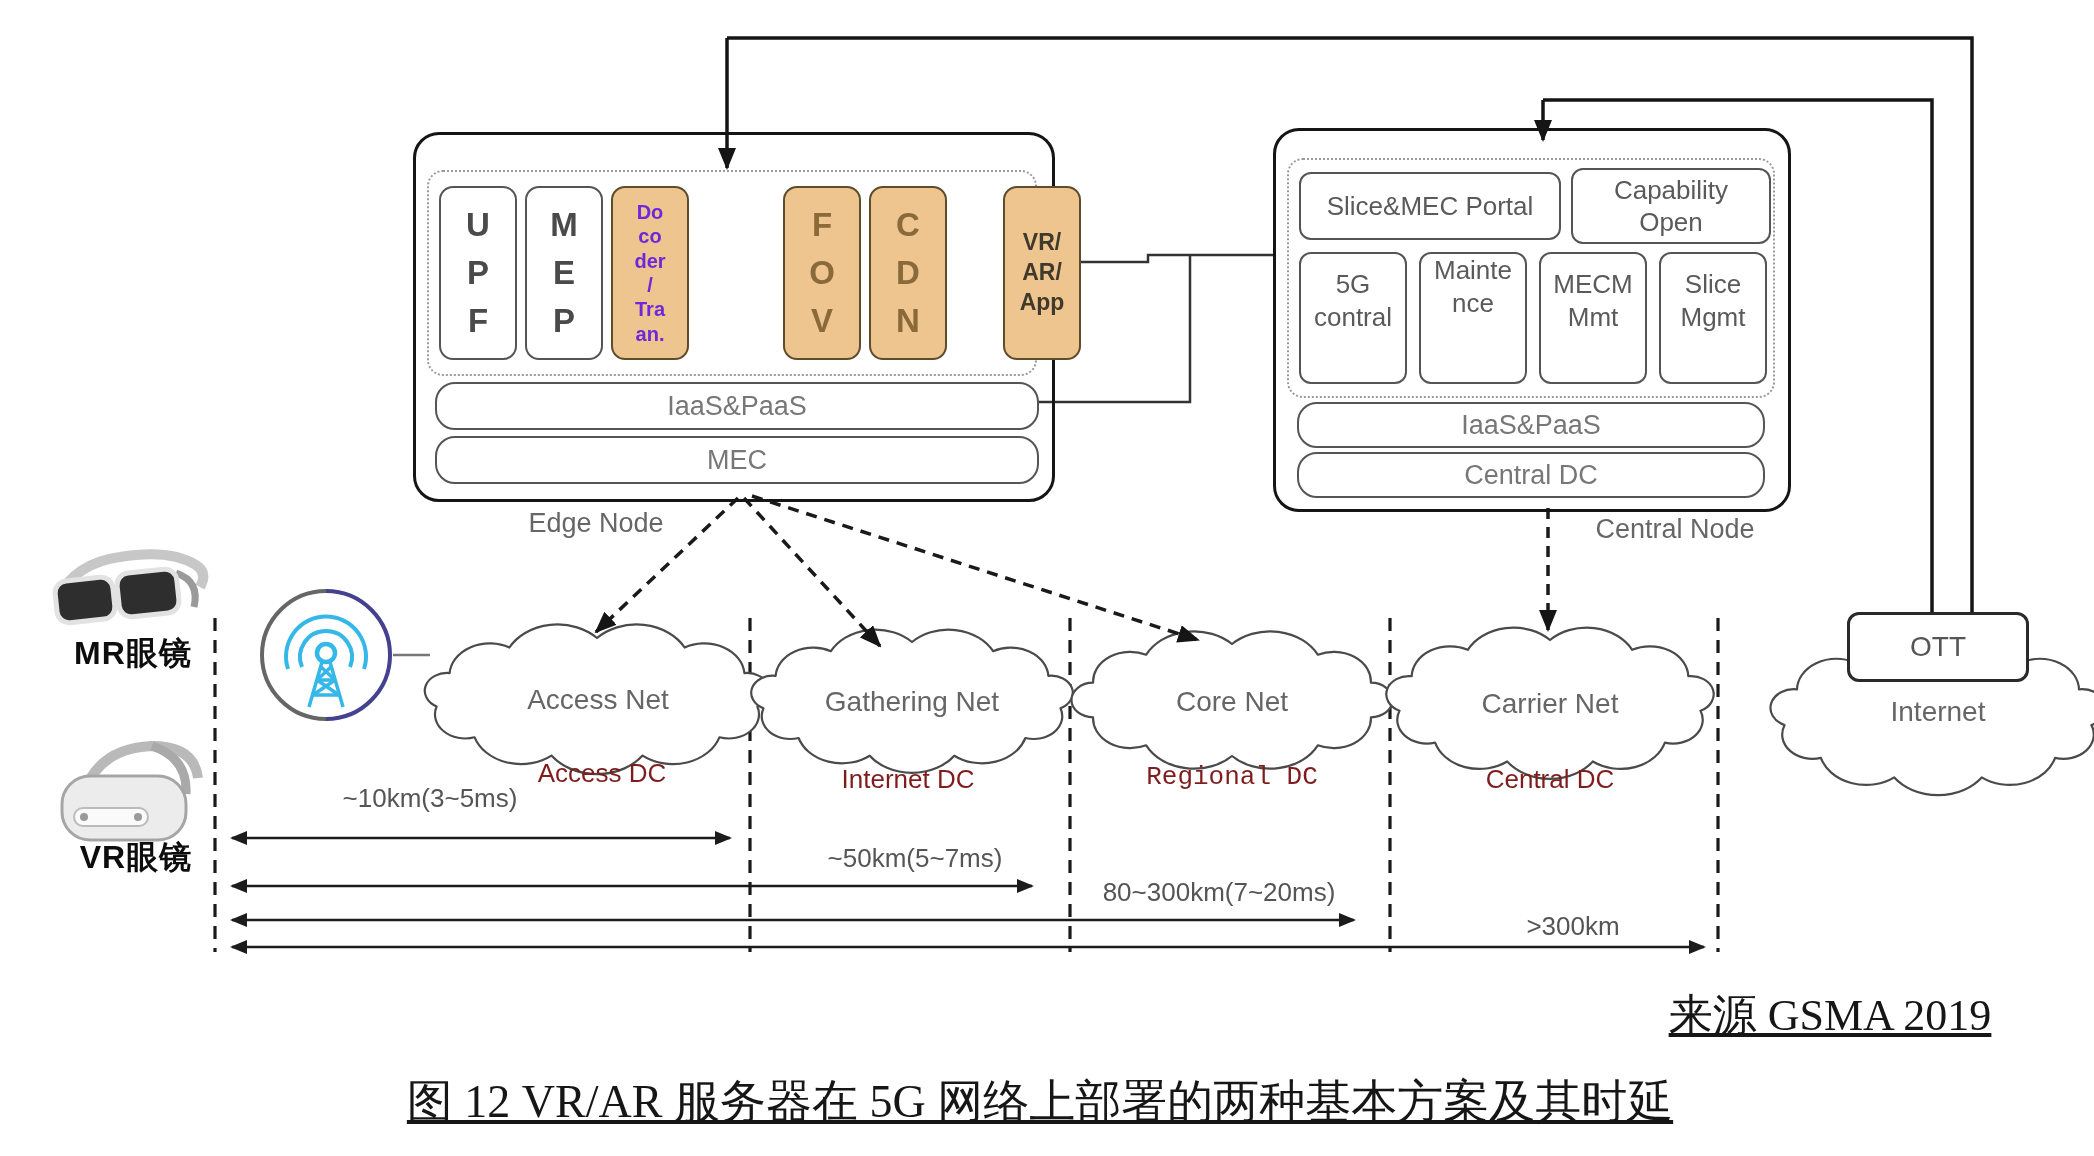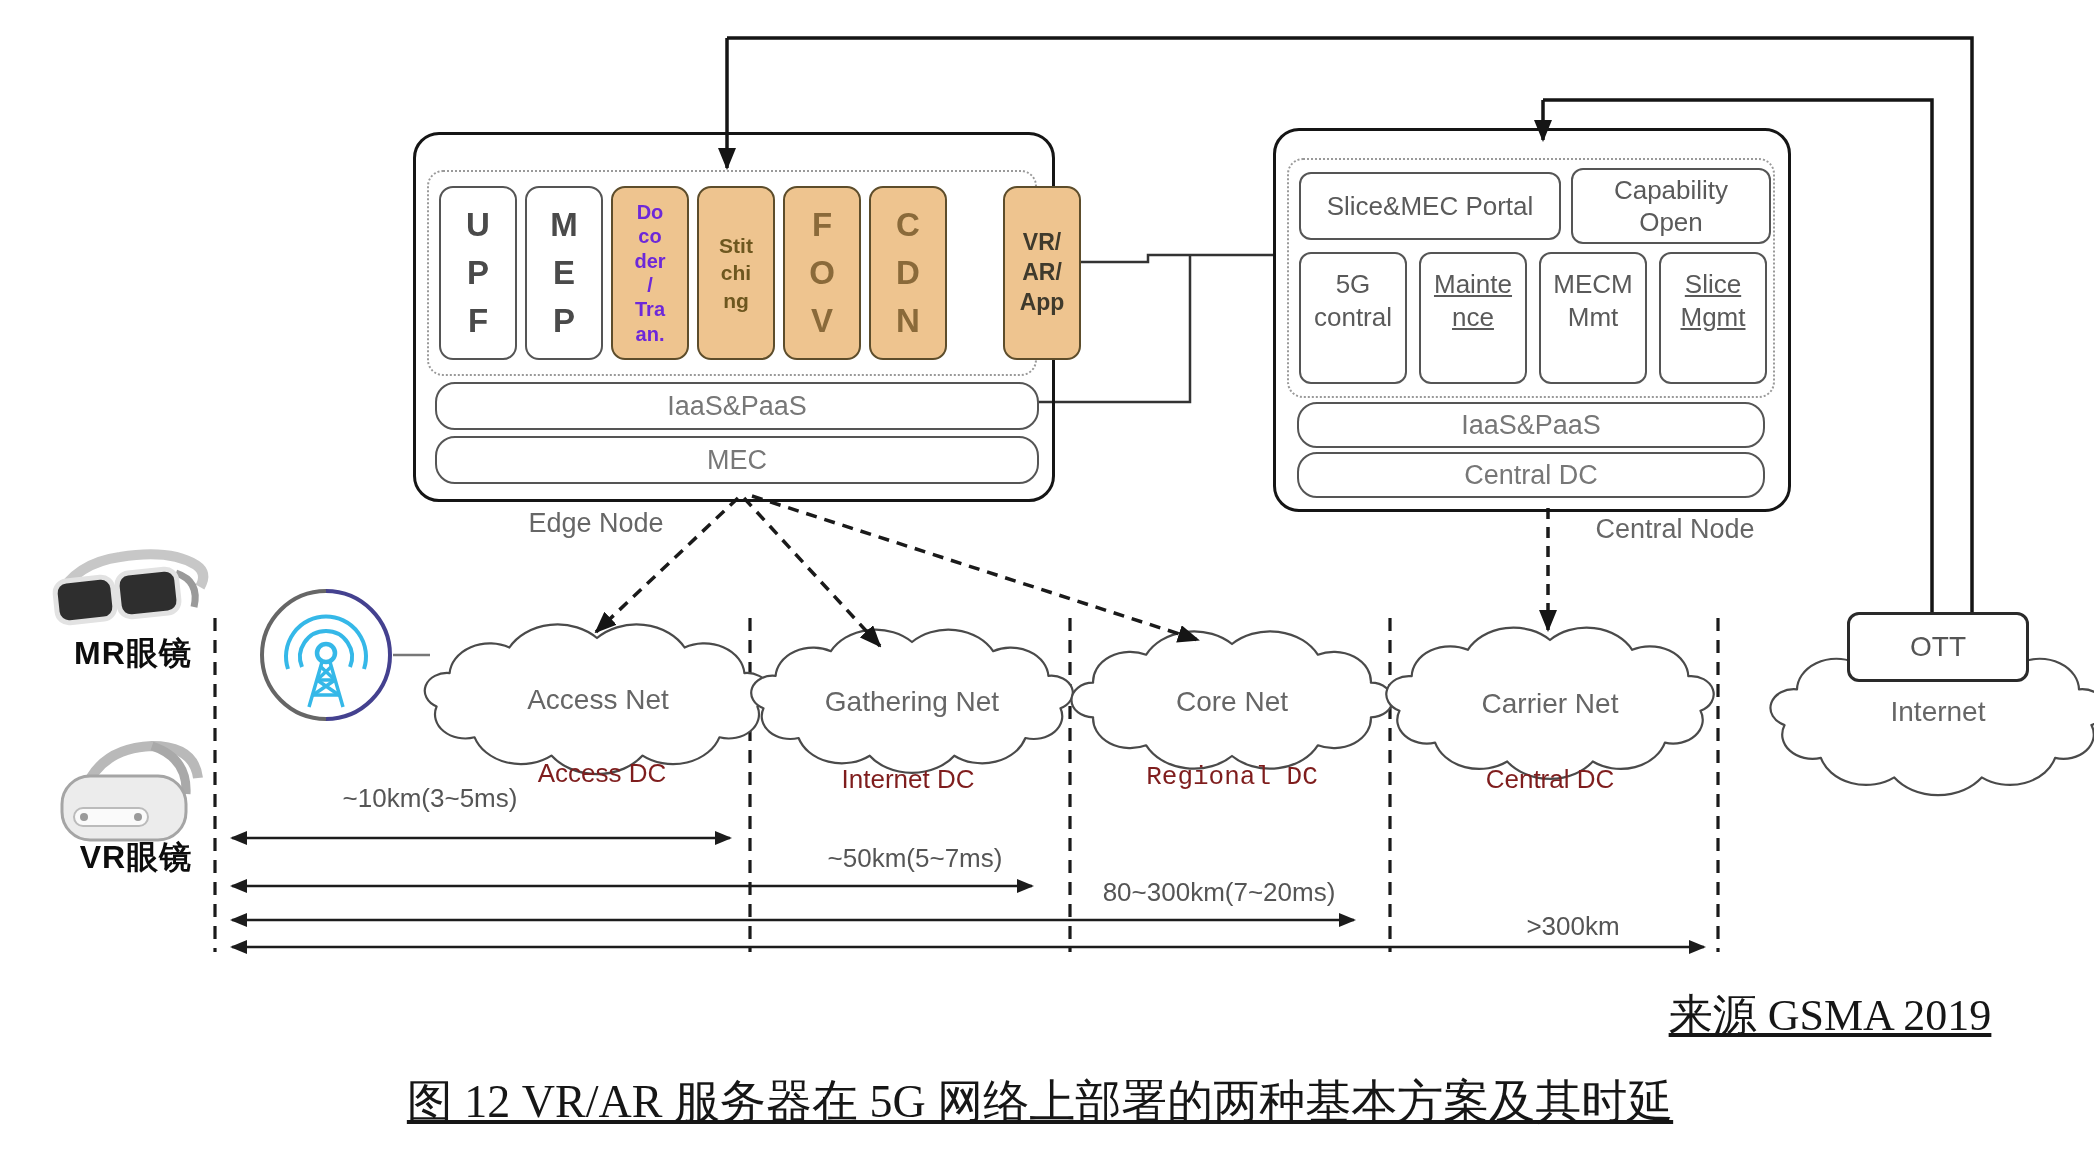--- a/index.html
+++ b/index.html
@@ -126,23 +126,20 @@
 F</div>
     <div class="abs ctr pre blk" style="left:525px;top:186px;width:74px;height:170px;">M
 E
 P</div>
     <div class="abs ctr pre blk orange" style="left:611px;top:186px;width:74px;height:170px;font-size:20px;line-height:1.22;color:#6d28d9;">Do
 co
 der
 /
 Tra
 an.</div>
-    <div class="abs ctr pre blk orange" style="left:697px;top:186px;width:74px;height:170px;font-size:21px;line-height:1.3;color:#6d571f;">Stit
-chi
-ng</div>
     <div class="abs ctr pre blk orange" style="left:783px;top:186px;width:74px;height:170px;color:#8a6a3a;">F
 O
 V</div>
     <div class="abs ctr pre blk orange" style="left:869px;top:186px;width:74px;height:170px;color:#8a6a3a;">C
 D
 N</div>
     <div class="abs ctr pre blk orange" style="left:955px;top:186px;width:74px;height:170px;font-size:23px;line-height:1.3;color:#3f3a2c;margin-left:48px;">VR/
 AR/
 App</div>
 
@@ -152,25 +149,25 @@
 
     <div class="abs nodebox" style="left:1273px;top:128px;width:512px;height:378px;"></div>
     <div class="abs dotted" style="left:1287px;top:158px;width:484px;height:236px;"></div>
 
     <div class="abs ctr pre cblk" style="left:1571px;top:168px;width:196px;height:72px;">Capability
 Open</div>
     <div class="abs ctr cblk" style="left:1299px;top:172px;width:258px;height:64px;">Slice&amp;MEC Portal</div>
 
     <div class="abs ctr pre cblk" style="left:1299px;top:252px;width:108px;height:132px;align-items:flex-start;padding-top:14px;box-sizing:border-box;">5G
 contral</div>
-    <div class="abs ctr pre cblk" style="left:1419px;top:252px;width:108px;height:132px;align-items:flex-start;padding-top:14px;box-sizing:border-box;text-decoration:underline;">Mainte
+    <div class="abs ctr pre cblk" style="left:1419px;top:252px;width:108px;height:132px;align-items:flex-start;padding-top:0;box-sizing:border-box;">Mainte
 nce</div>
     <div class="abs ctr pre cblk" style="left:1539px;top:252px;width:108px;height:132px;align-items:flex-start;padding-top:14px;box-sizing:border-box;">MECM
 Mmt</div>
-    <div class="abs ctr pre cblk" style="left:1659px;top:252px;width:108px;height:132px;align-items:flex-start;padding-top:14px;box-sizing:border-box;text-decoration:underline;">Slice
+    <div class="abs ctr pre cblk" style="left:1659px;top:252px;width:108px;height:132px;align-items:flex-start;padding-top:14px;box-sizing:border-box;">Slice
 Mgmt</div>
 
     <div class="abs ctr bar" style="left:1297px;top:402px;width:464px;height:42px;">IaaS&amp;PaaS</div>
     <div class="abs ctr bar" style="left:1297px;top:452px;width:464px;height:42px;">Central DC</div>
     <div class="abs ctr lbl" style="left:1565px;top:512px;width:220px;height:34px;">Central Node</div>
 
     <div class="abs ctr ottbox" style="left:1847px;top:612px;width:176px;height:64px;">OTT</div>
 
     <div class="abs ctr lbl" style="left:468px;top:684px;width:260px;height:32px;font-size:28px;">Access Net</div>
     <div class="abs ctr lbl" style="left:782px;top:686px;width:260px;height:32px;font-size:28px;">Gathering Net</div>

